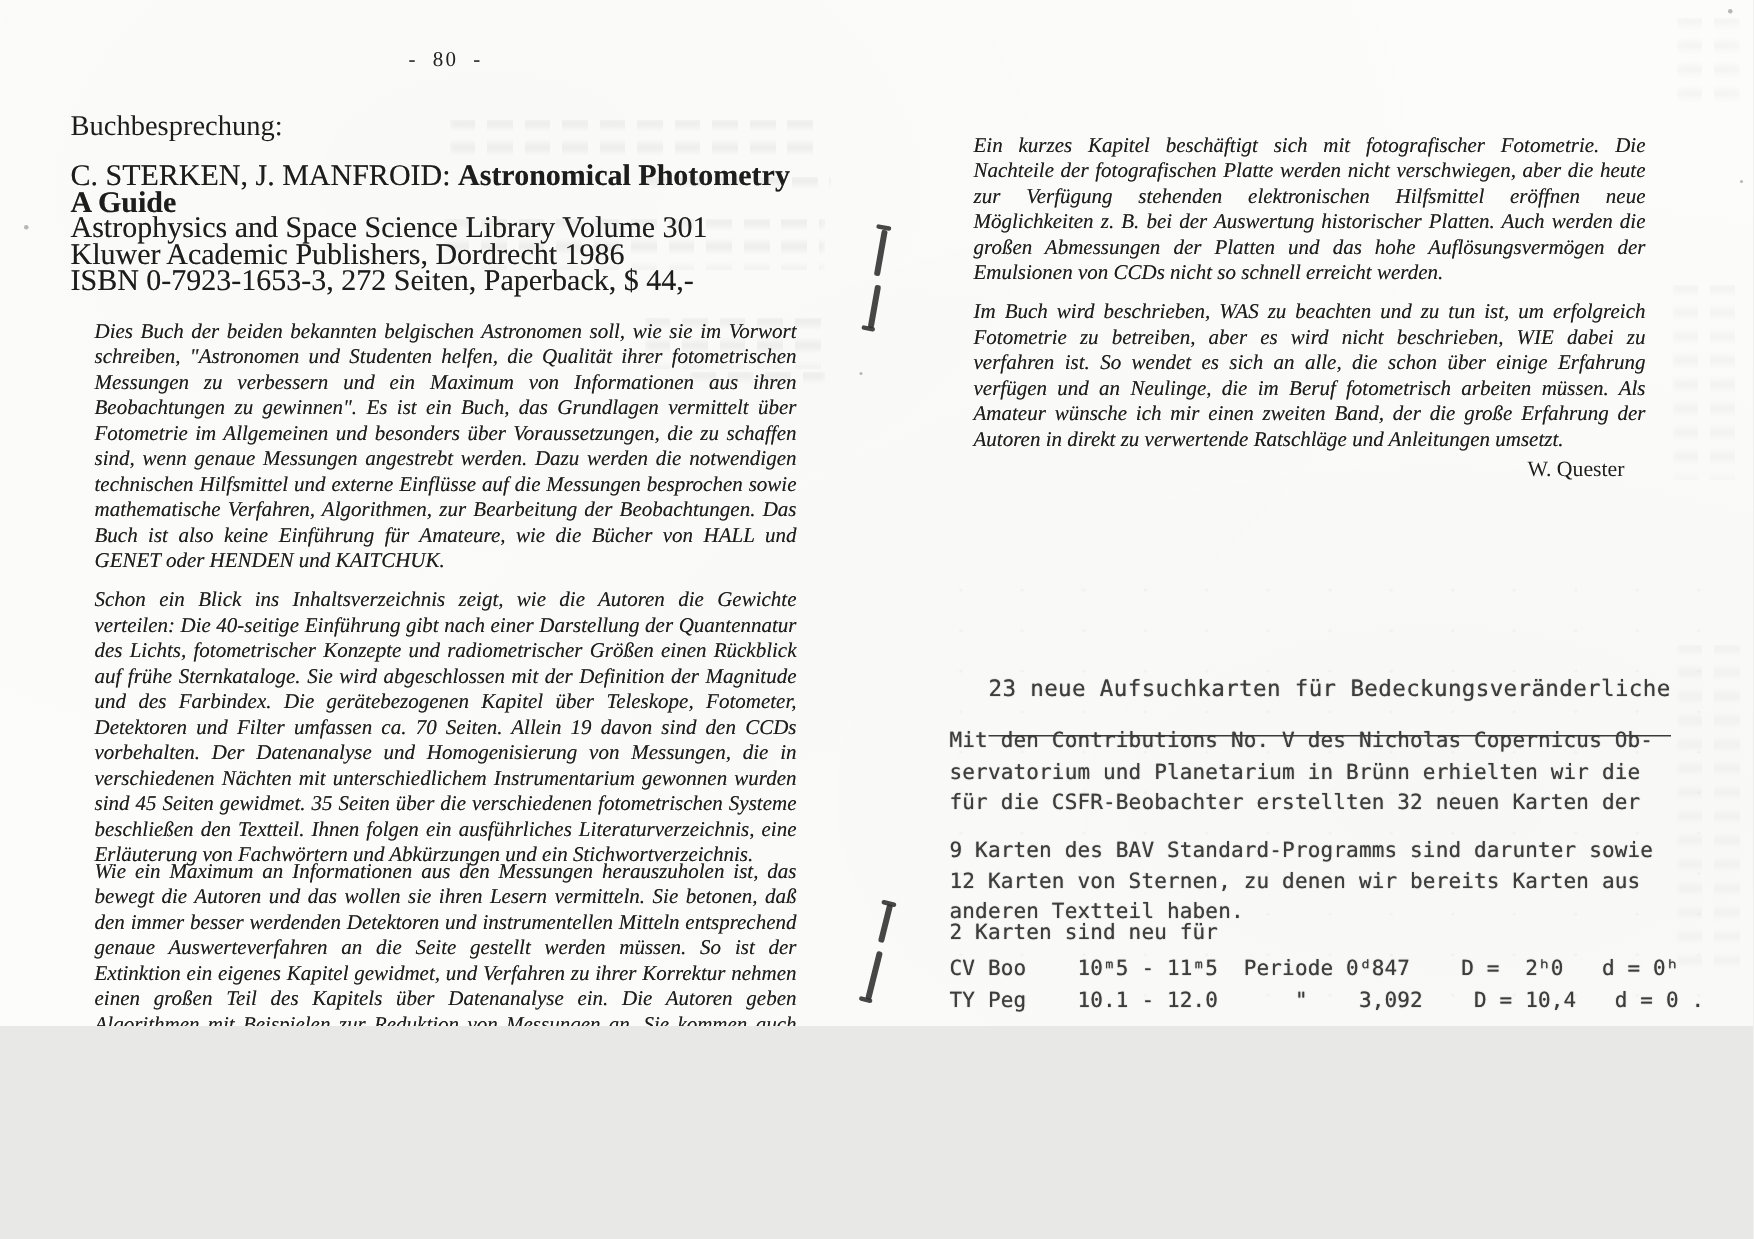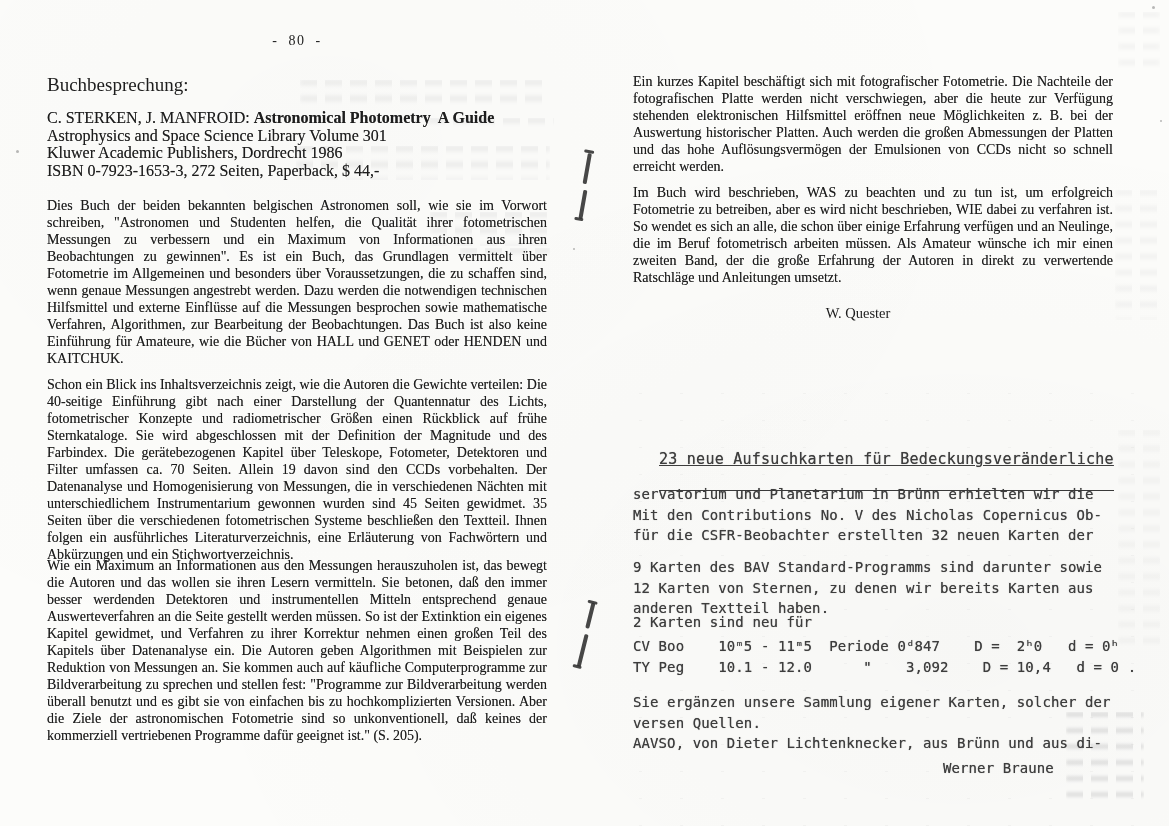--- a/index.html
+++ b/index.html
@@ -1,41 +1,41 @@
 <!DOCTYPE html>
 <html><head>
 <meta charset="utf-8">
 <style>
   html,body{margin:0;padding:0;background:#e8e8e6;}
   #sheet{
-    position:relative;width:1169px;height:826px;overflow:hidden;
+    position:relative;width:1169px;height:684px;overflow:hidden;
     background:#fcfcfa;
     background-image:
       radial-gradient(ellipse at 28% 18%, rgba(0,0,0,0.012), transparent 62%),
       radial-gradient(ellipse at 82% 78%, rgba(0,0,0,0.018), transparent 60%);
     font-family:"Liberation Serif", serif;
     color:#1d1d1d;
   }
   .col{position:absolute;top:0;bottom:0;}
   #col-left{left:47px;width:500px;}
   #col-right{left:633px;width:480px;}
   .abs{position:absolute;left:0;right:0;}
   .pnum{text-align:center;font-size:14px;letter-spacing:1.5px;word-spacing:5px;color:#222;}
   .serif{font-size:14px;line-height:17px;text-align:justify;
-         text-shadow:0 0 0.3px rgba(20,20,20,.55);margin:0;}
+         text-shadow:0 0 0.3px rgba(20,20,20,.55);margin:16px;font-style:italic;}
   .section-label{font-size:19px;}
-  .bookinfo{font-size:16px;line-height:17.5px;text-shadow:0 0 0.3px rgba(20,20,20,.5);}
+  .bookinfo{font-size:20px;line-height:17.5px;text-shadow:0 0 0.3px rgba(20,20,20,.5);}
   .bookinfo b{font-weight:bold;white-space:pre-wrap;}
-  .sig-serif{font-size:14.5px;text-align:center;padding-right:30px;}
+  .sig-serif{font-size:14.5px;text-align:right;padding-right:30px;}
   .tw{font-family:"DejaVu Sans Mono", monospace;color:#3d3d3d;
       font-size:14px;line-height:20.5px;letter-spacing:0.1px;
       text-shadow:0 0 0.7px rgba(55,55,55,.75);}
   .tw-line{white-space:pre;}
   .tw-heading{display:inline-block;font-size:15px;letter-spacing:0.25px;
-      border-bottom:1.4px solid #3a3a3a;padding-bottom:20px;white-space:pre;text-decoration:underline;}
+      border-bottom:1.4px solid #3a3a3a;padding-bottom:20px;white-space:pre;}
   .tw-sig{position:absolute;text-align:center;}
   
   .staple{position:absolute;width:22px;height:74px;pointer-events:none;}
   .staple .bar{position:absolute;background:#2d2d2d;border-radius:1.5px;opacity:.88;}
   
   .ghost{position:absolute;pointer-events:none;
     background:repeating-linear-gradient(to bottom, rgba(85,85,92,.7) 0 5px, transparent 5px 16px);
     -webkit-mask-image:repeating-linear-gradient(to right,#000 0 17px,transparent 17px 25px);
     mask-image:repeating-linear-gradient(to right,#000 0 17px,transparent 17px 25px);
     filter:blur(2px);opacity:.13;}
@@ -71,22 +71,22 @@
     <p class="abs serif" style="top:73px;">Ein kurzes Kapitel beschäftigt sich mit fotografischer Fotometrie. Die Nachteile der fotografischen Platte werden nicht verschwiegen, aber die heute zur Verfügung stehenden elektronischen Hilfsmittel eröffnen neue Möglichkeiten z. B. bei der Auswertung historischer Platten. Auch werden die großen Abmessungen der Platten und das hohe Auflösungsvermögen der Emulsionen von CCDs nicht so schnell erreicht werden.</p>
     <p class="abs serif" style="top:184px;">Im Buch wird beschrieben, WAS zu beachten und zu tun ist, um erfolgreich Fotometrie zu betreiben, aber es wird nicht beschrieben, WIE dabei zu verfahren ist. So wendet es sich an alle, die schon über einige Erfahrung verfügen und an Neulinge, die im Beruf fotometrisch arbeiten müssen. Als Amateur wünsche ich mir einen zweiten Band, der die große Erfahrung der Autoren in direkt zu verwertende Ratschläge und Anleitungen umsetzt.</p>
 
     <div class="abs sig-serif" style="top:305px;">W. Quester</div>
 
     <div class="abs tw" style="top:449px;left:26px;">
       <span class="tw-heading">23 neue Aufsuchkarten für Bedeckungsveränderliche</span>
     </div>
 
     <div class="abs tw" style="top:484px;">
+        <div class="tw-line">Mit den Contributions No. V des Nicholas Copernicus Ob-</div>
         <div class="tw-line">servatorium und Planetarium in Brünn erhielten wir die</div>
-        <div class="tw-line">Mit den Contributions No. V des Nicholas Copernicus Ob-</div>
         <div class="tw-line">für die CSFR-Beobachter erstellten 32 neuen Karten der</div>
       </div>
 
     <div class="abs tw" style="top:557px;">
         <div class="tw-line">9 Karten des BAV Standard-Programms sind darunter sowie</div>
         <div class="tw-line">12 Karten von Sternen, zu denen wir bereits Karten aus</div>
         <div class="tw-line">anderen Textteil haben.</div>
       </div>
 
     <div class="abs tw" style="top:612px;">

